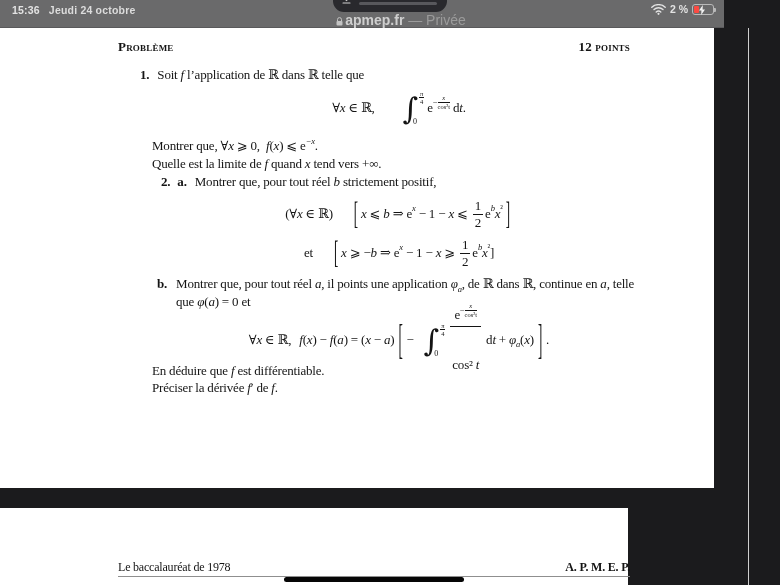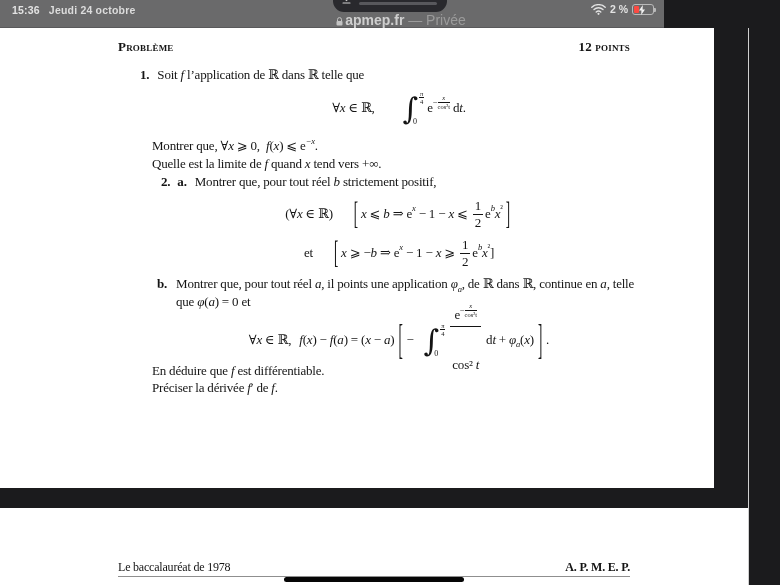--- a/index.html
+++ b/index.html
@@ -1,41 +1,41 @@
 <!DOCTYPE html>
 <html><head>
 <meta charset="utf-8">
 <style>
   html,body{margin:0;padding:0;background:#1b1b1d;}
   .screen{position:relative;width:780px;height:585px;overflow:hidden;background:#1b1b1d;
           font-family:"Liberation Serif","DejaVu Serif",serif;}
 
   
-  .statusbar{position:absolute;left:0;top:0;width:664px;height:28px;background:#6a6a6b;
+  .statusbar{position:absolute;left:0;top:0;width:724px;height:28px;background:#6a6a6b;
              font-family:"Liberation Sans","DejaVu Sans",sans-serif;border-bottom:1px solid #59595b;box-sizing:border-box;}
   .sb-left{position:absolute;left:12px;top:4px;font-size:10.5px;font-weight:700;color:#e3e3e3;letter-spacing:.2px;}
   .sb-left .date{font-weight:600;margin-left:9px;color:#dcdcdc;}
   .sb-right{position:absolute;right:10px;top:3px;display:flex;align-items:center;gap:4px;}
   .pct{font-size:10.5px;font-weight:600;color:#e3e3e3;}
   .batt{position:relative;width:22px;height:11px;border:1px solid #b9b9b9;border-radius:3px;box-sizing:border-box;}
   .batt .fill{position:absolute;left:1px;top:1px;width:5px;height:7px;background:#fb4a42;border-radius:1px;}
   .batt .nub{position:absolute;right:-3px;top:3px;width:2px;height:4px;background:#b9b9b9;border-radius:0 1px 1px 0;}
   .batt svg{position:absolute;left:5px;top:0;}
   .pill{position:absolute;left:333px;top:-10px;width:114px;height:22px;background:#29292d;border-radius:11px;}
   .pill .dlicon{position:absolute;left:9px;bottom:4px;}
   .ptrack{position:absolute;left:26px;bottom:7px;width:78px;height:3.5px;background:#58585c;border-radius:2px;overflow:hidden;}
   .pfill{height:100%;width:30%;background:#cfcfcf;border-radius:2px;}
   .urlline{position:absolute;left:0;top:12px;width:780px;text-align:center;font-size:14px;color:#9b9b9b;padding-left:11px;}
   .urlline .host{color:#cfcfcf;font-weight:600;}
   .urlline svg{vertical-align:-1px;margin-right:2px;}
 
   
   .page{position:absolute;left:0;top:28px;width:714px;height:460px;background:#ffffff;}
   .gapband{position:absolute;left:0;top:488px;width:748px;height:20px;background:#1b1b1d;}
-  .page2{position:absolute;left:0;top:508px;width:748px;height:77px;background:#ffffff;}
+  .page2{position:absolute;left:0;top:508px;width:628px;height:77px;background:#ffffff;}
   .rightstrip{position:absolute;right:0;top:28px;width:32px;height:557px;background:#1b1b1d;border-left:1px solid #cfcfcf;box-sizing:border-box;}
 
   
   .doc, .frow{color:#141414;font-size:13px;letter-spacing:-0.2px;}
   .tline{position:absolute;white-space:pre;}
   .it{font-style:italic;}
   .bnum{font-weight:700;}
   .sc{font-variant:small-caps;font-weight:700;letter-spacing:.2px;}
   .heading{position:absolute;left:118px;top:11px;width:512px;display:flex;justify-content:space-between;}
 

